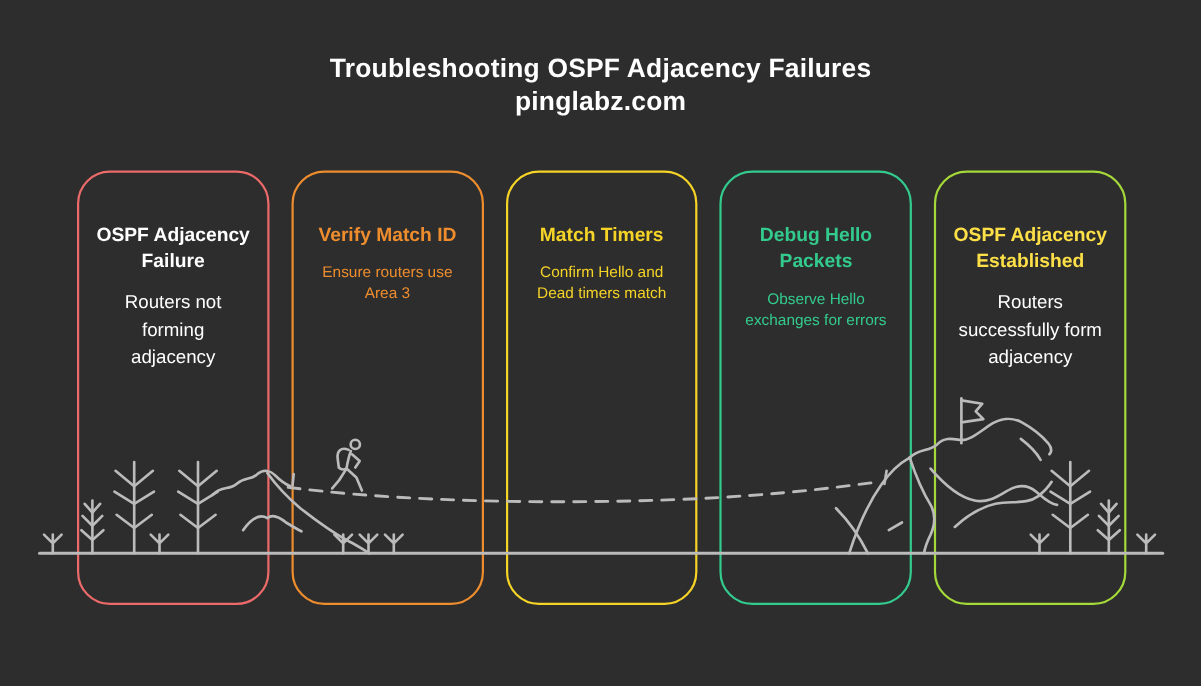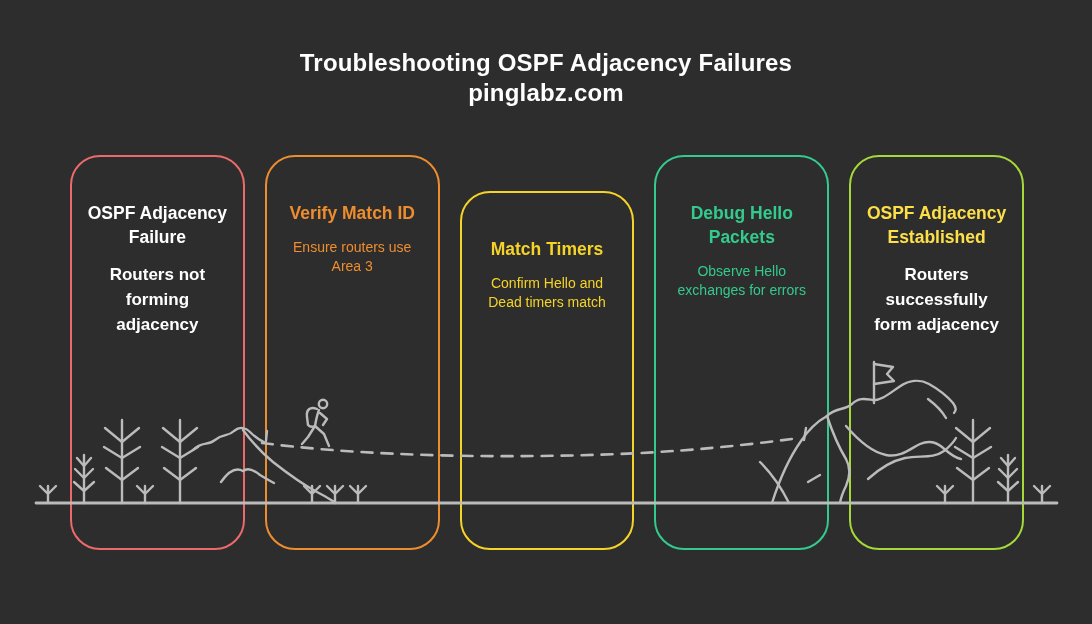--- a/index.html
+++ b/index.html
@@ -41,21 +41,21 @@
     text-align: center;
     background: transparent;
   }
   .card-heading {
     margin: 0;
     font-size: 17.5px;
     line-height: 24px;
     font-weight: bold;
   }
   .card-body { margin: 13px auto 0; }
-  .body-lg { font-size: 17px; line-height: 25px; max-width: 132px; font-weight: bold; }
+  .body-lg { font-size: 17px; line-height: 25px; max-width: 132px; }
   .body-sm { font-size: 14px; line-height: 19px; max-width: 146px; }
   .scene {
     position: absolute;
     left: 0;
     top: 0;
     width: 1092px;
     height: 624px;
     pointer-events: none;
   }
 </style>
@@ -71,21 +71,21 @@
 
   <main class="cards">
     <section class="card" style="border-color: rgb(236, 106, 106);">
       <h2 class="card-heading" style="color: rgb(255, 255, 255);">OSPF Adjacency Failure</h2>
       <p class="card-body body-lg" style="color: rgb(255, 255, 255);">Routers not forming adjacency</p>
     </section>
     <section class="card" style="border-color: rgb(238, 141, 46);">
       <h2 class="card-heading" style="color: rgb(238, 141, 46);">Verify Match ID</h2>
       <p class="card-body body-sm" style="color: rgb(238, 141, 46);">Ensure routers use Area 3</p>
     </section>
-    <section class="card" style="border-color: rgb(245, 211, 39); margin-top: 36px;">
+    <section class="card" style="border-color: rgb(245, 211, 39);">
       <h2 class="card-heading" style="color: rgb(245, 211, 39);">Match Timers</h2>
       <p class="card-body body-sm" style="color: rgb(245, 211, 39);">Confirm Hello and Dead timers match</p>
     </section>
     <section class="card" style="border-color: rgb(51, 203, 141);">
       <h2 class="card-heading" style="color: rgb(51, 203, 141);">Debug Hello Packets</h2>
       <p class="card-body body-sm" style="color: rgb(51, 203, 141);">Observe Hello exchanges for errors</p>
     </section>
     <section class="card" style="border-color: rgb(165, 216, 57);">
       <h2 class="card-heading" style="color: #fde047;">OSPF Adjacency Established</h2>
       <p class="card-body body-lg" style="color: rgb(255, 255, 255);">Routers successfully form adjacency</p>

